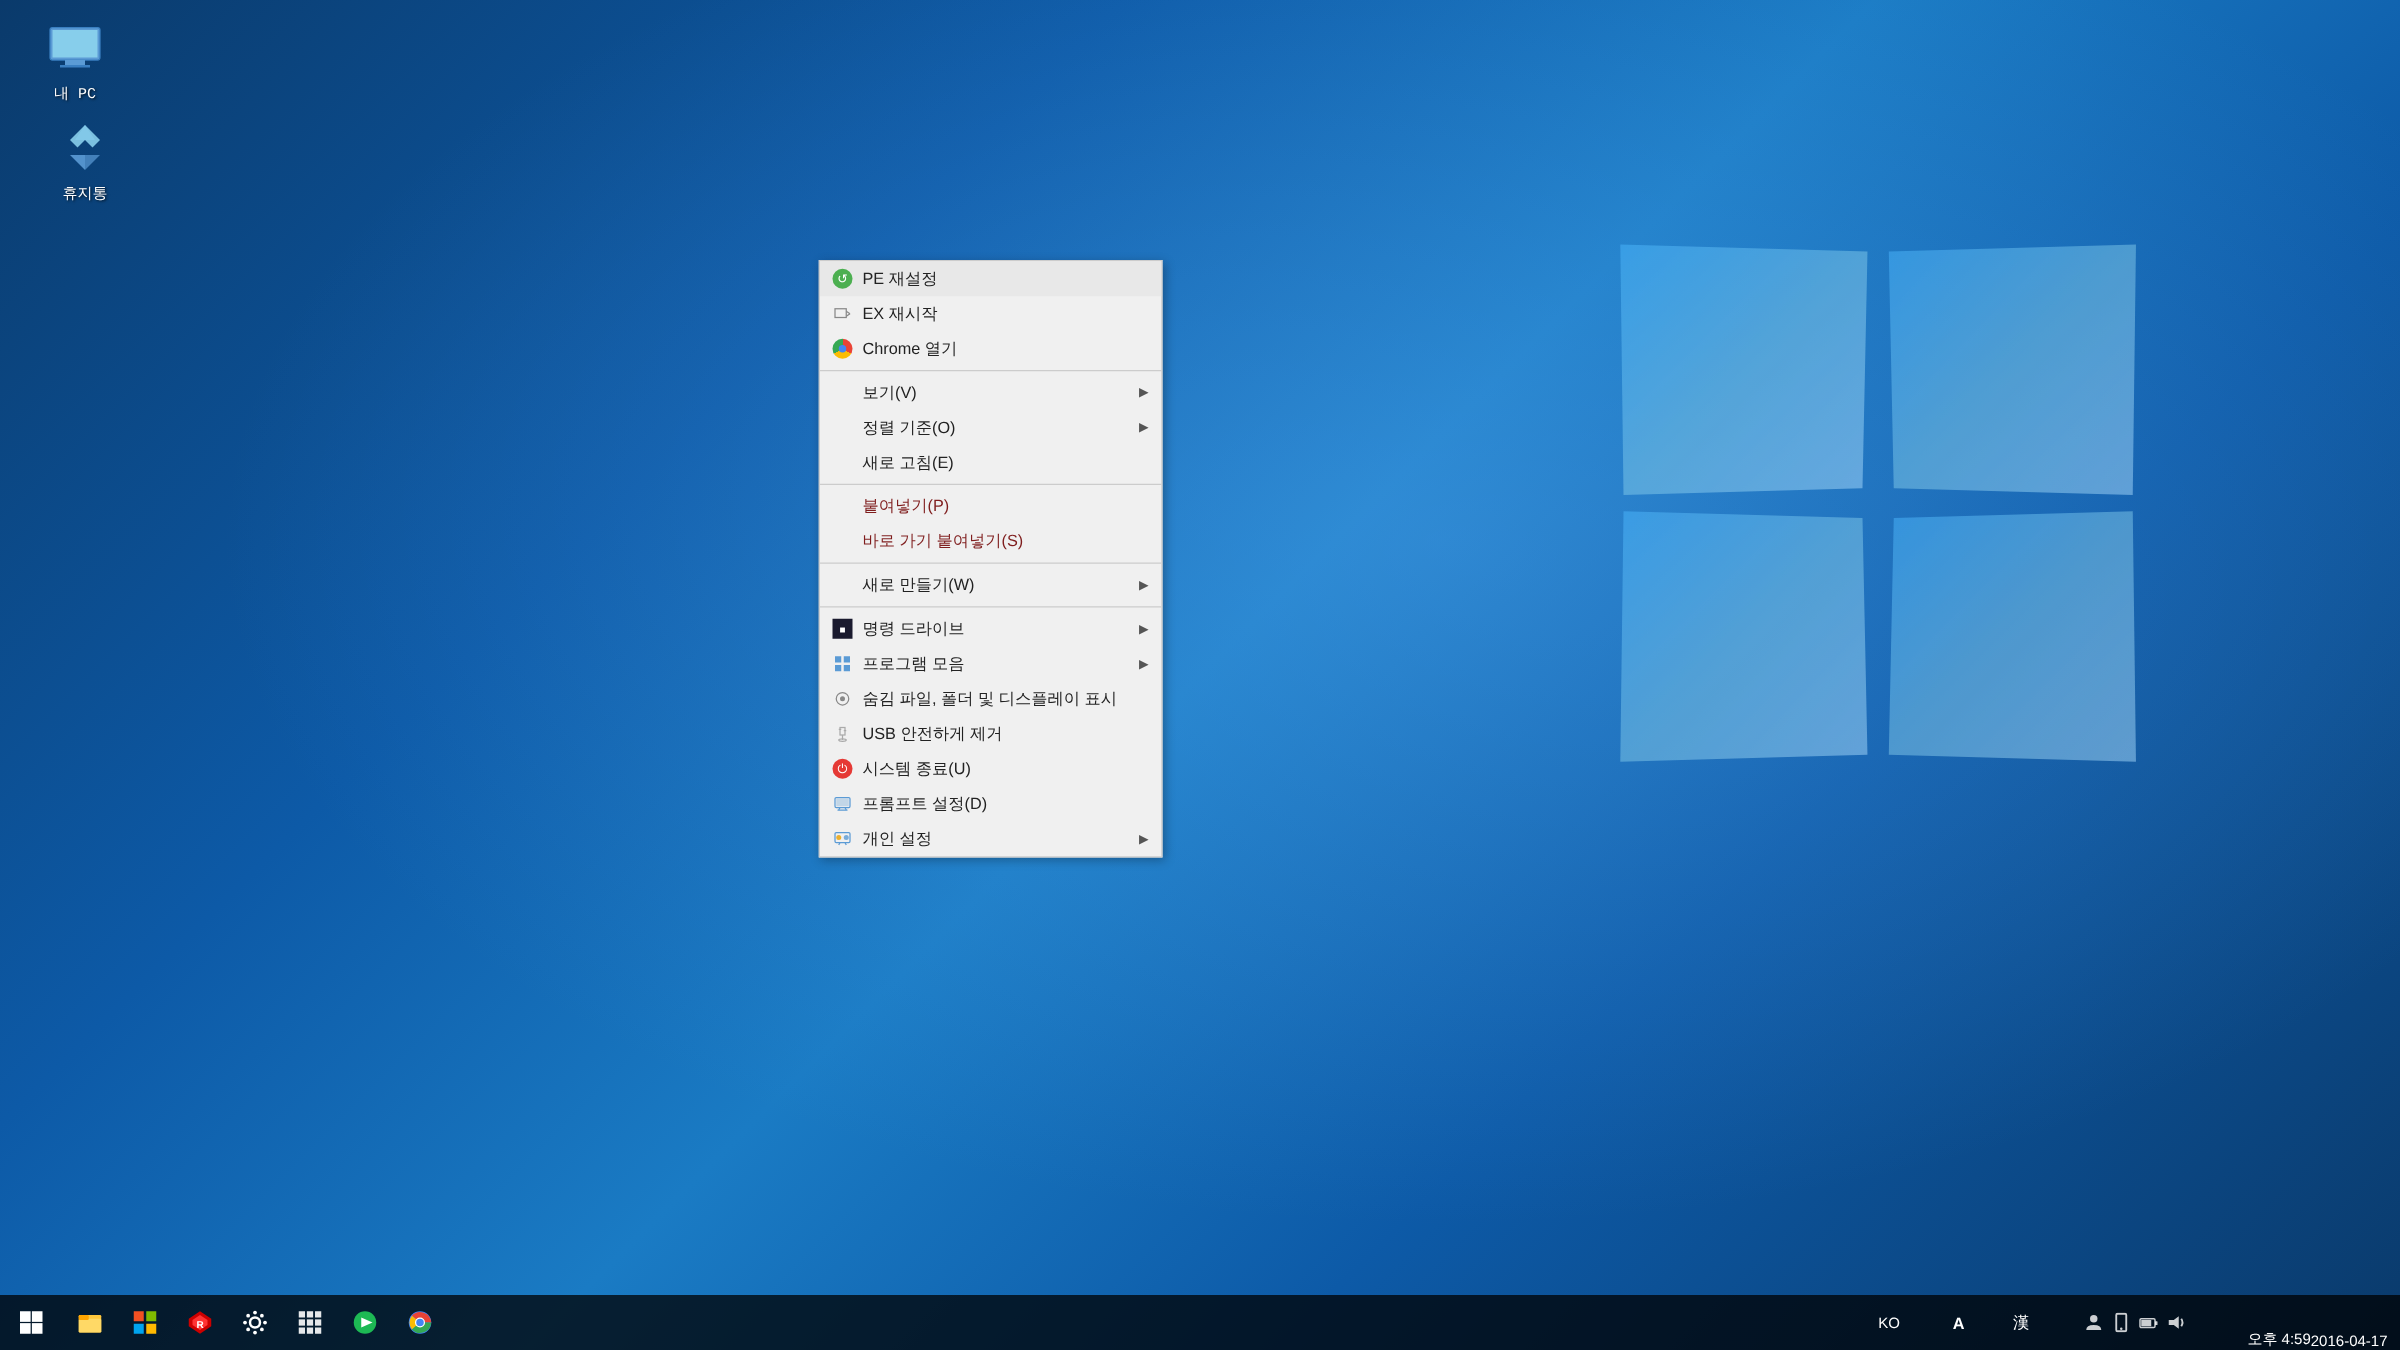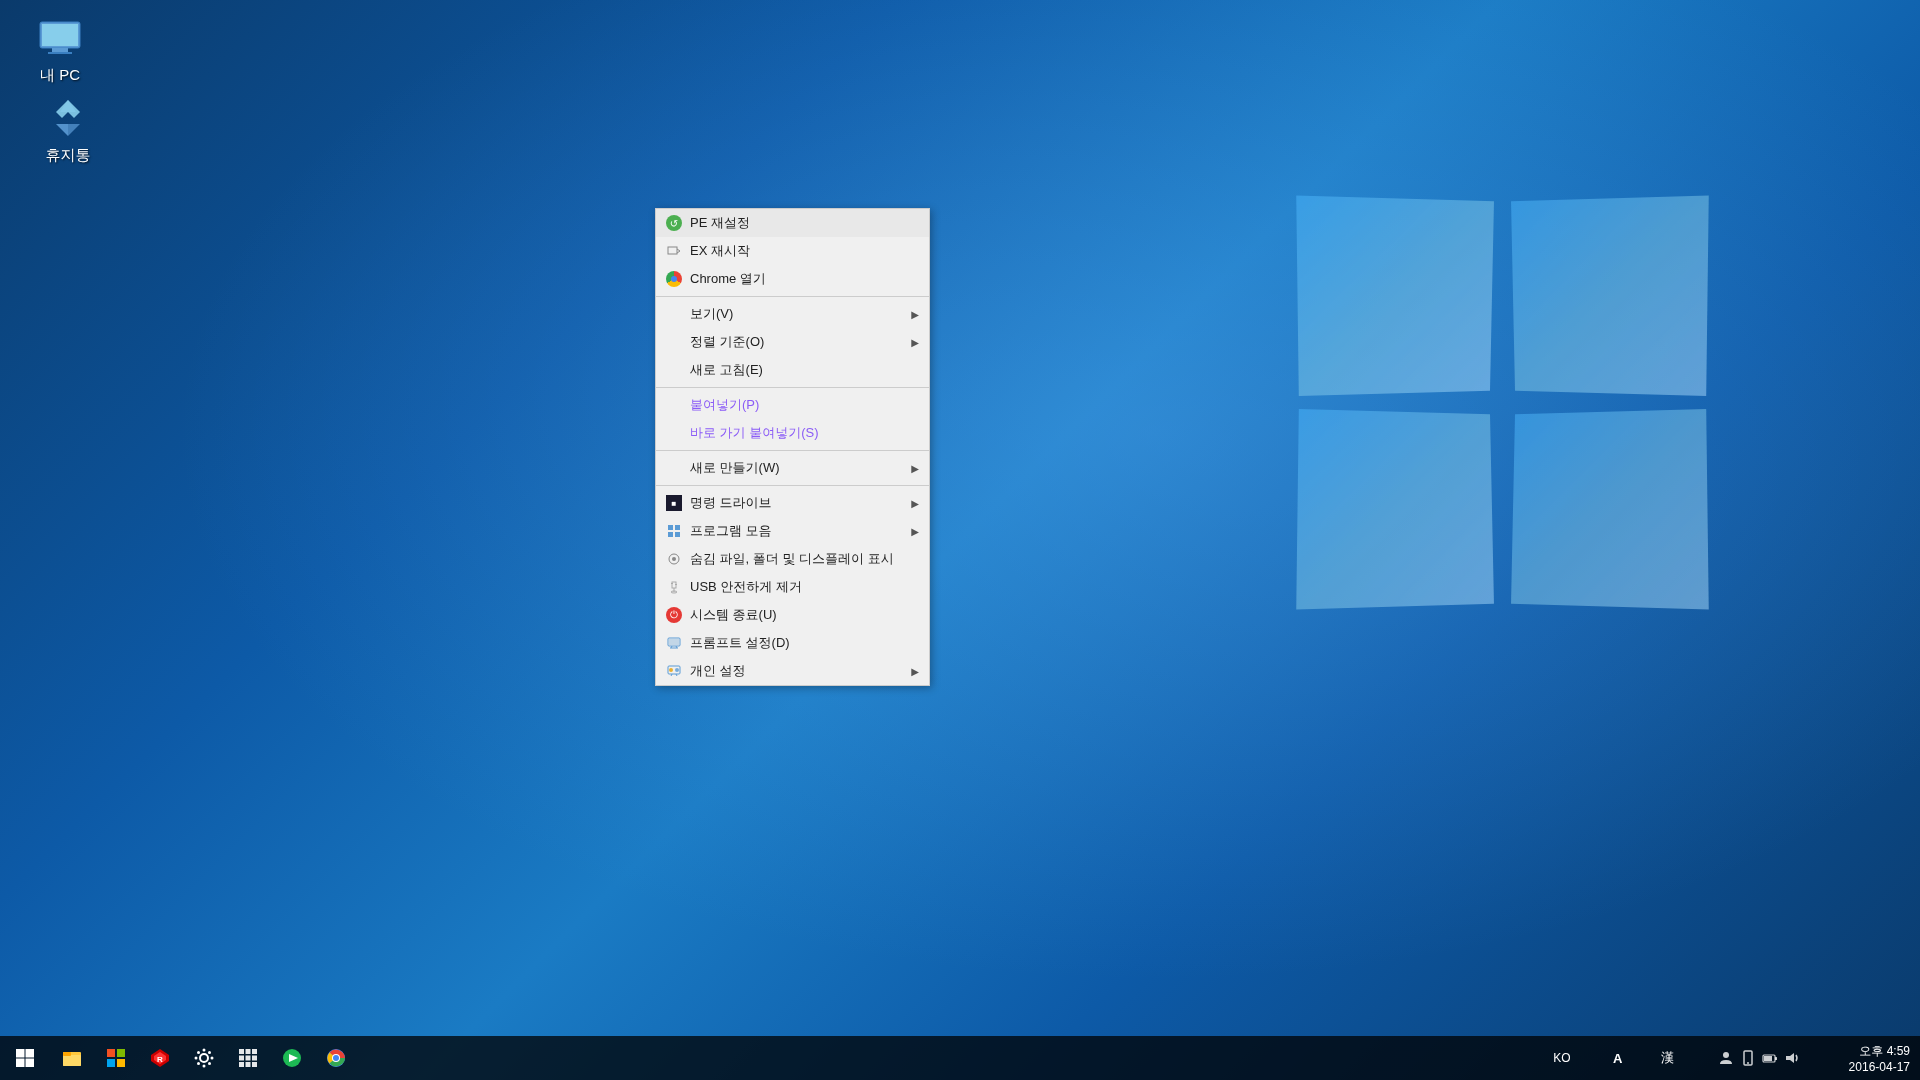--- a/index.html
+++ b/index.html
@@ -57,23 +57,24 @@
       cursor: pointer;
       padding: 4px;
     }
     .desktop-icon .icon-img {
       width: 48px;
       height: 48px;
       margin-bottom: 4px;
     }
     .desktop-icon .icon-label {
       color: white;
-      font-size: 15px;
+      font-size: 12px;
       text-align: center;
       text-shadow: 1px 1px 2px rgba(0,0,0,0.8);
+      font-family: Liberation Mono, monospace;
     }
 
     
     .my-pc-icon { top: 10px; left: 20px; }
     .my-pc-svg { width: 48px; height: 48px; }
 
     
     .recycle-icon { top: 90px; left: 28px; }
 
     
@@ -91,21 +92,21 @@
     .menu-item {
       display: flex;
       align-items: center;
       padding: 5px 10px 5px 8px;
       cursor: pointer;
       color: #222;
       position: relative;
       height: 28px;
     }
     .menu-item.highlighted { background: #e8e8e8; }
-    .menu-item.disabled { color: #8b5cf6; cursor: default; align-items: flex-end; }
+    .menu-item.disabled { color: #7f1d1d; cursor: default; align-items: flex-end; }
     .menu-separator {
       height: 1px;
       background: #ccc;
       margin: 3px 0;
     }
     .menu-item-icon {
       width: 20px;
       height: 20px;
       margin-right: 6px;
       display: flex;
@@ -193,21 +194,21 @@
       display: flex;
       align-items: center;
       padding: 0 6px;
       font-size: 12px;
       color: white;
       height: 44px;
       cursor: pointer;
     }
     .tray-clock {
       display: flex;
-      flex-direction: column;
+      flex-direction: row;
       align-items: flex-end;
       padding: 0 10px;
       font-size: 12px;
       color: white;
       cursor: pointer;
       height: 44px;
       justify-content: center;
     }
     .chrome-circle { width: 16px; height: 16px; border-radius: 50%; background: conic-gradient(#ea4335 0deg 120deg, #fbbc05 120deg 240deg, #34a853 240deg 360deg); position: relative; }
     .chrome-circle::after { content: ''; position: absolute; top: 50%; left: 50%; transform: translate(-50%,-50%); width: 6px; height: 6px; border-radius: 50%; background: #4285f4; }

